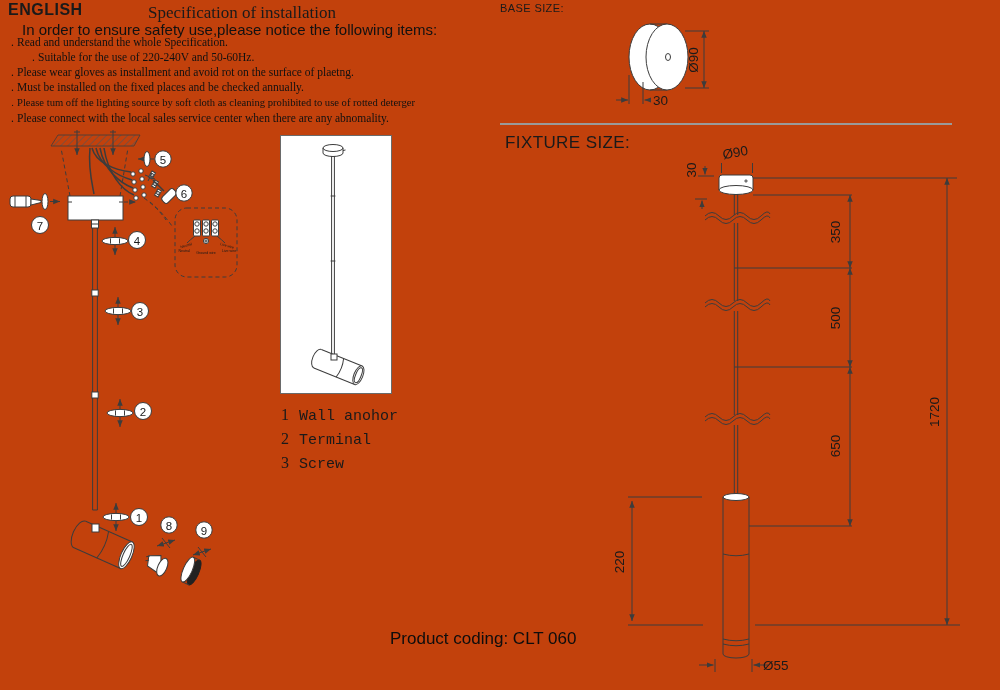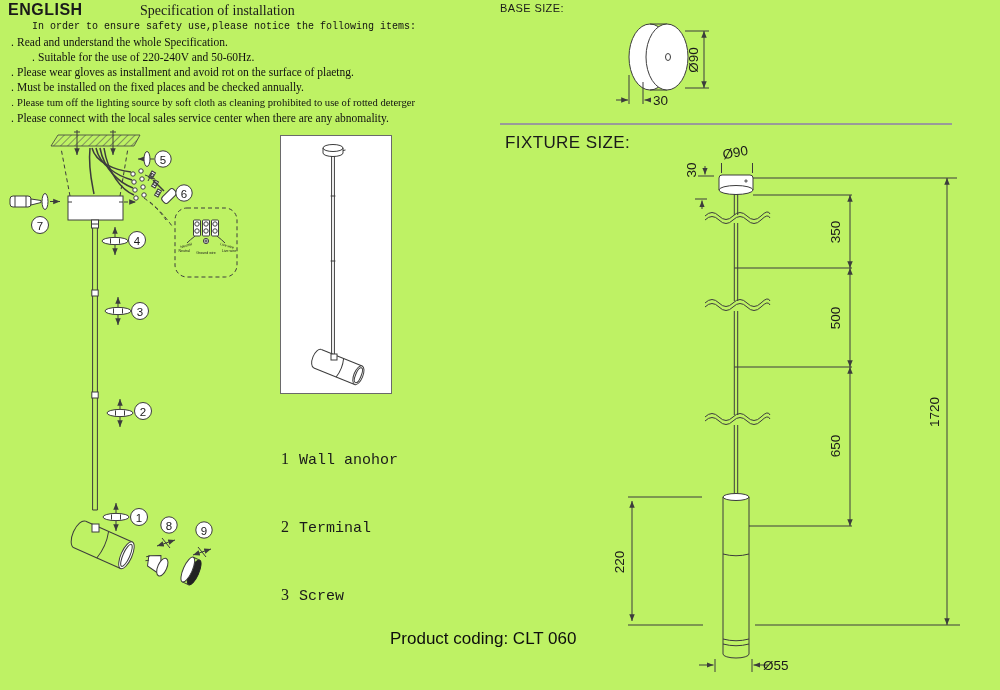--- a/index.html
+++ b/index.html
@@ -1,35 +1,35 @@
 <!DOCTYPE html>
 <html><head>
 <meta charset="utf-8">
 <style>
   html,body{margin:0;padding:0;background:#fff;}
-  #canvas{position:relative;width:1000px;height:690px;background:#bef264;overflow:hidden;
+  #canvas{position:relative;width:1000px;height:690px;background:#c2410c;overflow:hidden;
           font-family:"Liberation Sans",sans-serif;color:#111;}
   .abs{position:absolute;}
   
   .lang{left:8px;top:1px;font-size:16px;font-weight:bold;letter-spacing:.5px;color:#1a1a1a;}
-  .subtitle{left:140px;top:3px;font-size:14px;font-family:"Liberation Serif",serif;color:#1a1a1a;}
-  
-  .intro{left:32px;top:21px;font-size:10px;font-family:Liberation Mono, monospace;}
+  .subtitle{left:148px;top:3px;font-size:17px;font-family:"Liberation Serif",serif;color:#1a1a1a;}
+  
+  .intro{left:22px;top:21px;font-size:15px;font-family:Liberation Sans, sans-serif;}
   .instr{font-family:"Liberation Serif",serif;font-size:11.5px;white-space:nowrap;}
   .instr .b{display:inline-block;width:9px;text-align:center;}
   .i0{left:8px;top:36px;} .i1{left:8px;top:51px;margin-left:21px;} .i2{left:8px;top:66px;}
   .i3{left:8px;top:81px;} .i4{left:8px;top:97px;font-size:10.6px;} .i5{left:8px;top:112px;}
   
   .h-base{left:500px;top:2px;font-size:11px;letter-spacing:.4px;color:#1a1a1a;}
   .h-fixture{left:505px;top:133px;font-size:17px;letter-spacing:.4px;color:#1a1a1a;}
   .sep{left:500px;top:123px;width:452px;height:2px;background:#9a9a9a;}
   
   .panel{left:280px;top:135px;width:110px;height:257px;border:1px solid #6a6a6a;background:#fff;}
   .legend{left:281px;top:406px;font-family:"Liberation Mono",monospace;font-size:15px;color:#1a1a1a;}
-  .legend .row{height:24px;white-space:nowrap;margin-top:44px;}
+  .legend .row{height:24px;white-space:nowrap;}
   .legend .n{display:inline-block;width:18px;font-family:"Liberation Serif",serif;font-size:16px;}
   
   .coding{left:390px;top:629px;font-size:17px;color:#0d0d0d;}
   
   svg{display:block;}
   .ln{stroke:#3c3c3c;stroke-width:1;fill:none;}
   .ln2{stroke:#3c3c3c;stroke-width:1.5;fill:none;}
   .fw{fill:#fff;stroke:#3c3c3c;stroke-width:1;}
   .dsh{stroke:#3c3c3c;stroke-width:1;fill:none;stroke-dasharray:4 3;}
   svg text{font-family:"Liberation Sans",sans-serif;fill:#1a1a1a;stroke:none;}

